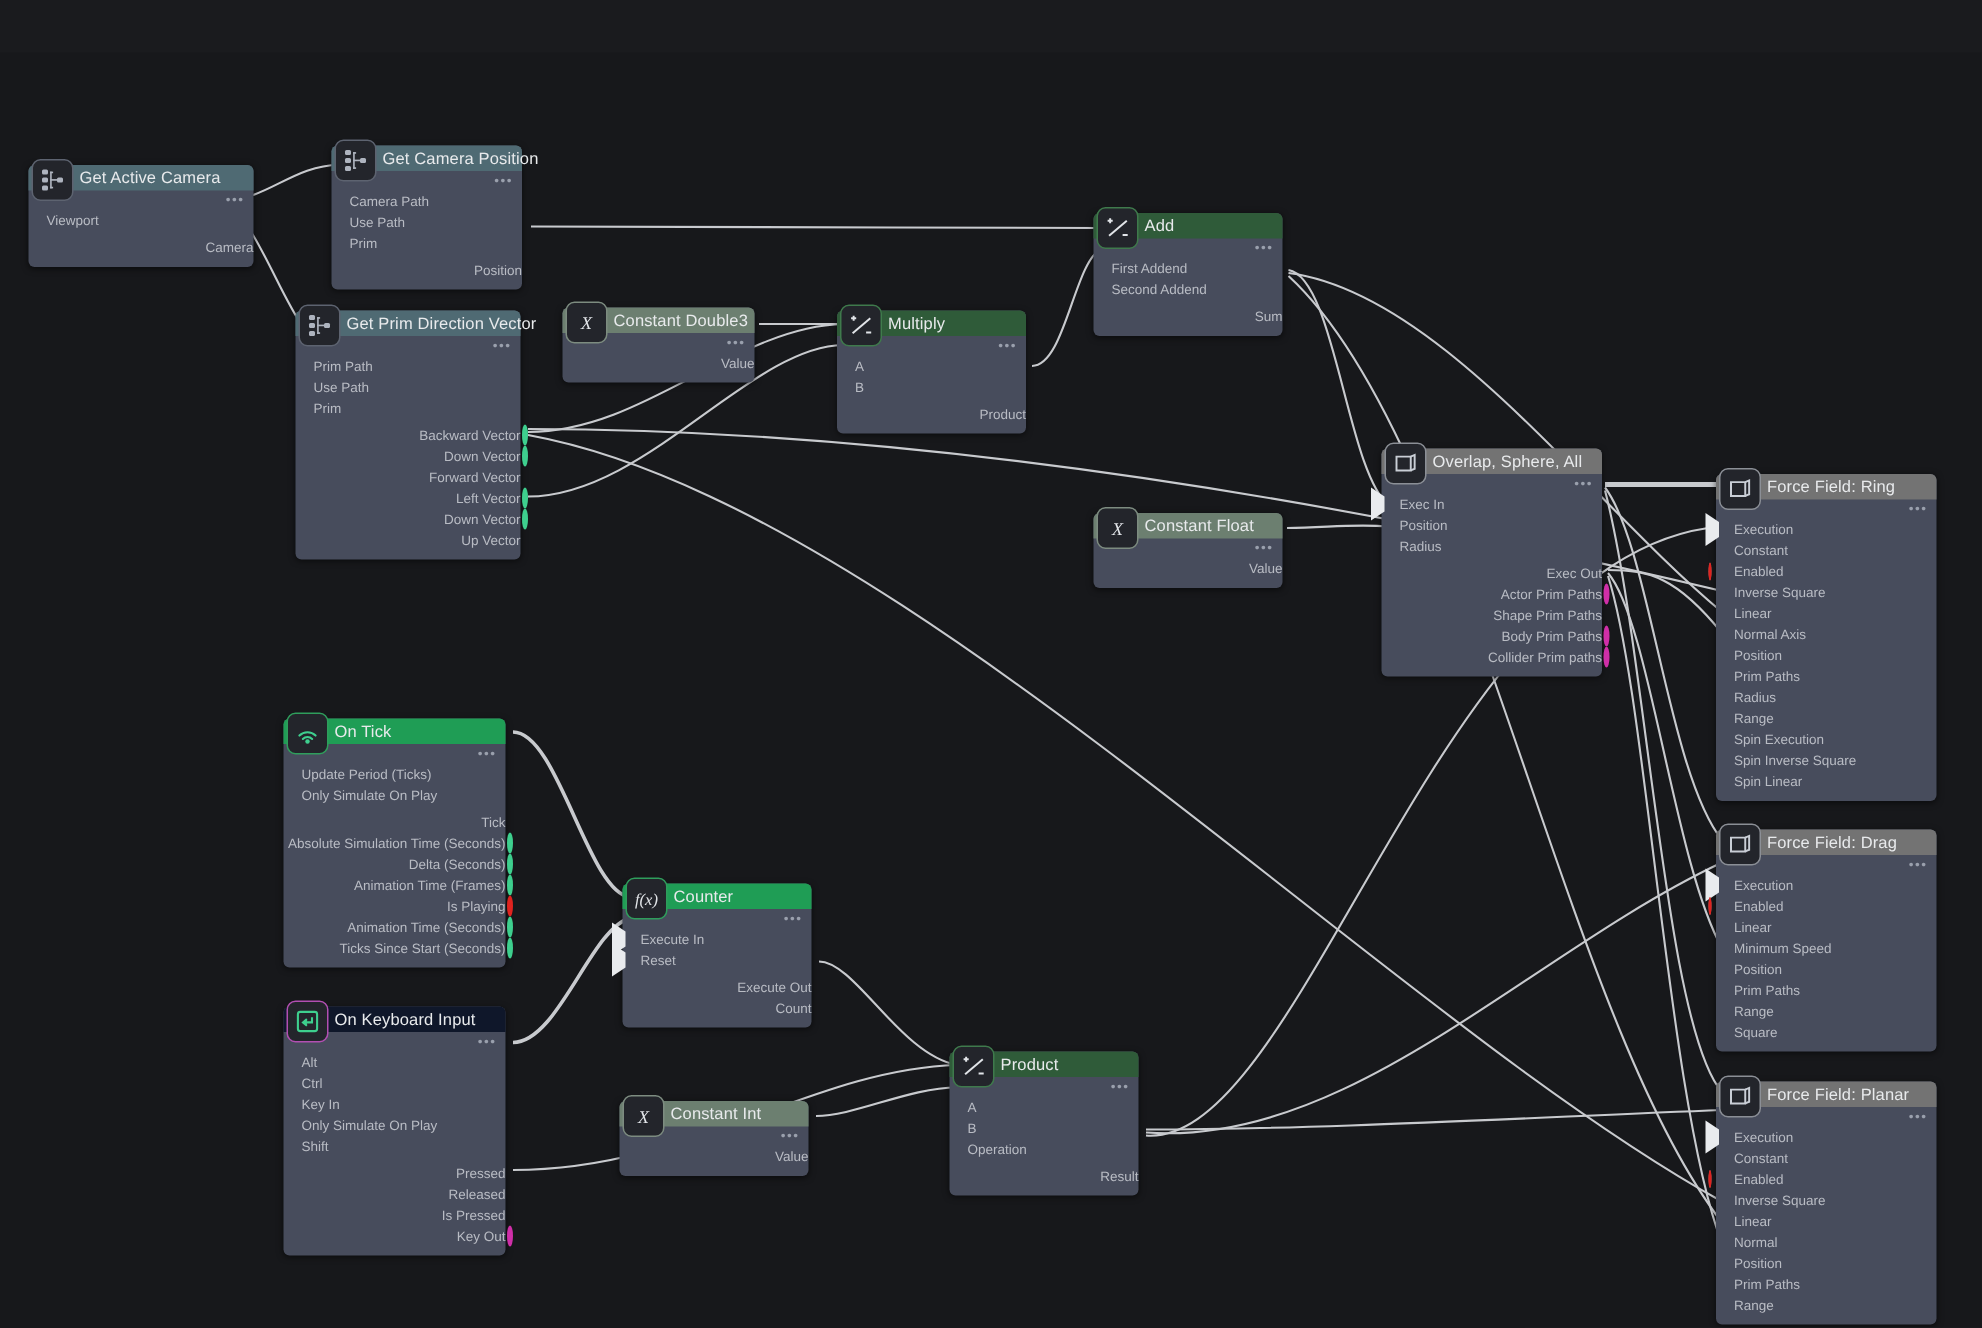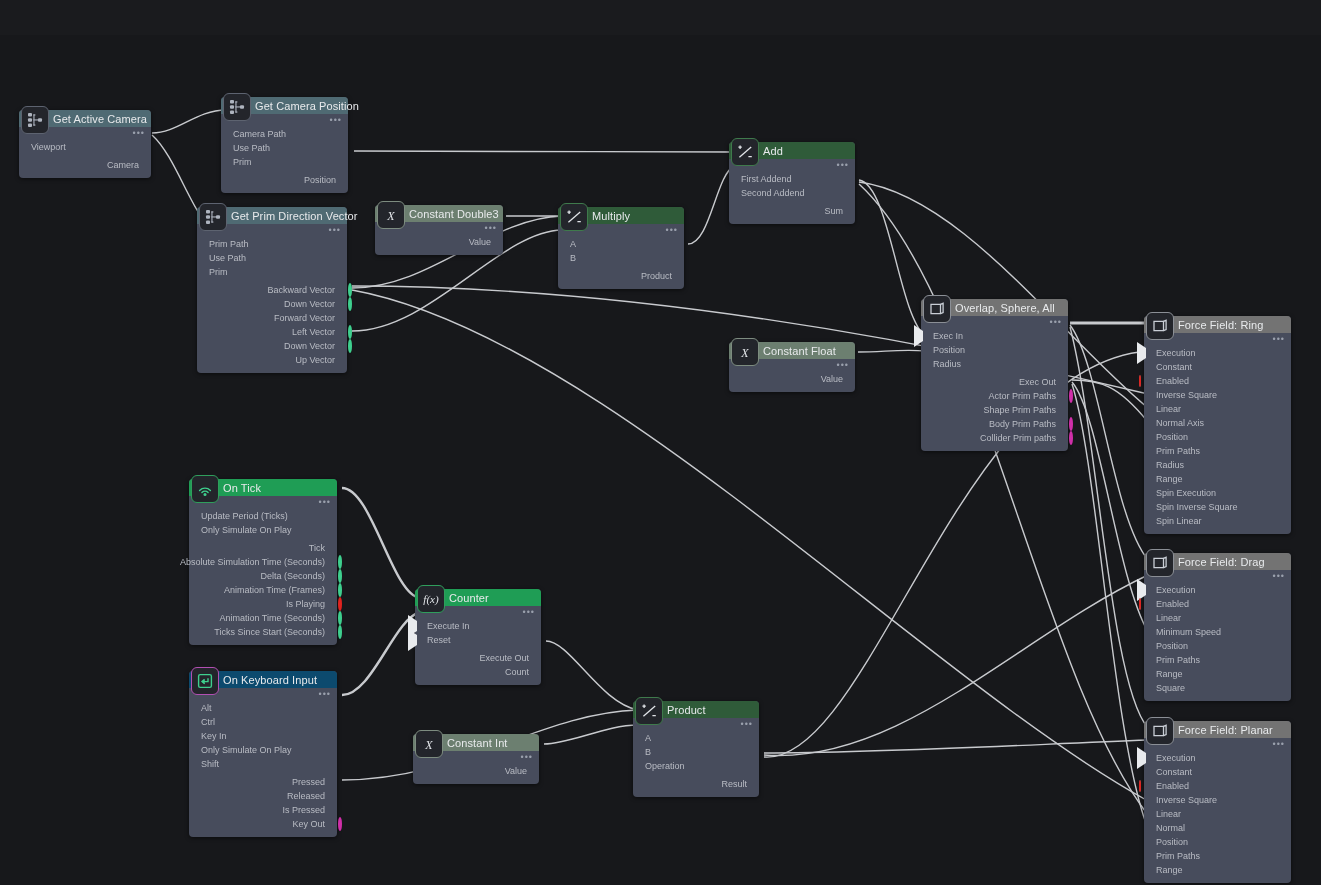--- a/index.html
+++ b/index.html
@@ -23,37 +23,37 @@
              display:flex;align-items:center;box-sizing:border-box;}
   .node .hdr .ttl{color:#e8eaec;font-size:11px;white-space:nowrap;letter-spacing:.1px;}
   .node .body{position:relative;border-radius:0 0 4px 4px;}
   .node .dots{position:absolute;right:6px;top:2px;color:#9aa0ad;font-size:9px;letter-spacing:1px;line-height:9px;}
 
   
   .h-getter{background:#4f6a73;}
   .h-math{background:#2f5b39;}
   .h-const{background:#6c7f70;}
   .h-exec{background:#1f9d55;}
-  .h-event{background:#0c4a6e;}
+  .h-event{background:#0f172a;}
   .h-gray{background:#737373;}
 
   
   .badge{position:absolute;left:2px;top:-4px;width:28px;height:28px;border-radius:6px;
          background:#23252b;border:1px solid #5d6370;box-sizing:border-box;
          display:flex;align-items:center;justify-content:center;overflow:hidden;}
   .badge.g{border-color:#2f9e5c;}
   .badge.m{border-color:#3f7a4c;}
   .badge.c{border-color:#7d8c80;}
   .badge.gy{border-color:#8b8f96;}
   .badge.ev{border-color:#b24fb2;}
 
   
   .row{position:relative;height:14px;font-size:9px;color:#b9bcc4;display:flex;align-items:center;white-space:nowrap;}
   .row.in{padding-left:12px;justify-content:flex-start;}
-  .row.out{padding-right:12px;justify-content:flex-end;}
+  .row.out{padding-right:0;justify-content:flex-end;}
 
   .pt{position:absolute;top:50%;transform:translateY(-50%);}
   .pt.L{left:-5px;}
   .pt.R{right:-5px;}
 
   
   .pc{width:9px;height:9px;border-radius:50%;box-sizing:border-box;}
   
   .ph{width:9px;height:9px;border-radius:0 9px 9px 0;box-sizing:border-box;}
   
@@ -115,21 +115,21 @@
         <path d="M546,606 C570,606 600,668 638,675"></path>
 
         <path d="M544,709 C570,709 606,690 638,690"></path>
 
         <path d="M764,718 C880,718 1020,710 1148,705"></path>
         <path d="M764,720 C900,730 1020,600 1148,540"></path>
         <path d="M764,722 C870,730 960,330 1148,316"></path>
       </g>
     </svg>
 
-  <div class="node" style="left: 19px; top: 75px; width: 132px;">
+  <div class="node" style="left: 19px; top: 75px; width: 150px;">
         <div class="hdr h-getter">
           <div class="badge ">
             <svg width="20" height="20" viewBox="0 0 20 20">
               <g fill="#aeb4bf">
                 <rect x="3" y="3" width="4" height="3.4" rx="1"></rect>
                 <rect x="3" y="8.3" width="4" height="3.4" rx="1"></rect>
                 <rect x="3" y="13.6" width="4" height="3.4" rx="1"></rect>
                 <rect x="13" y="8.3" width="4" height="3.4" rx="1"></rect>
                 <rect x="8.4" y="4.4" width="1.1" height="11.2"></rect>
                 <rect x="8.4" y="4.4" width="2" height="1.1"></rect>

